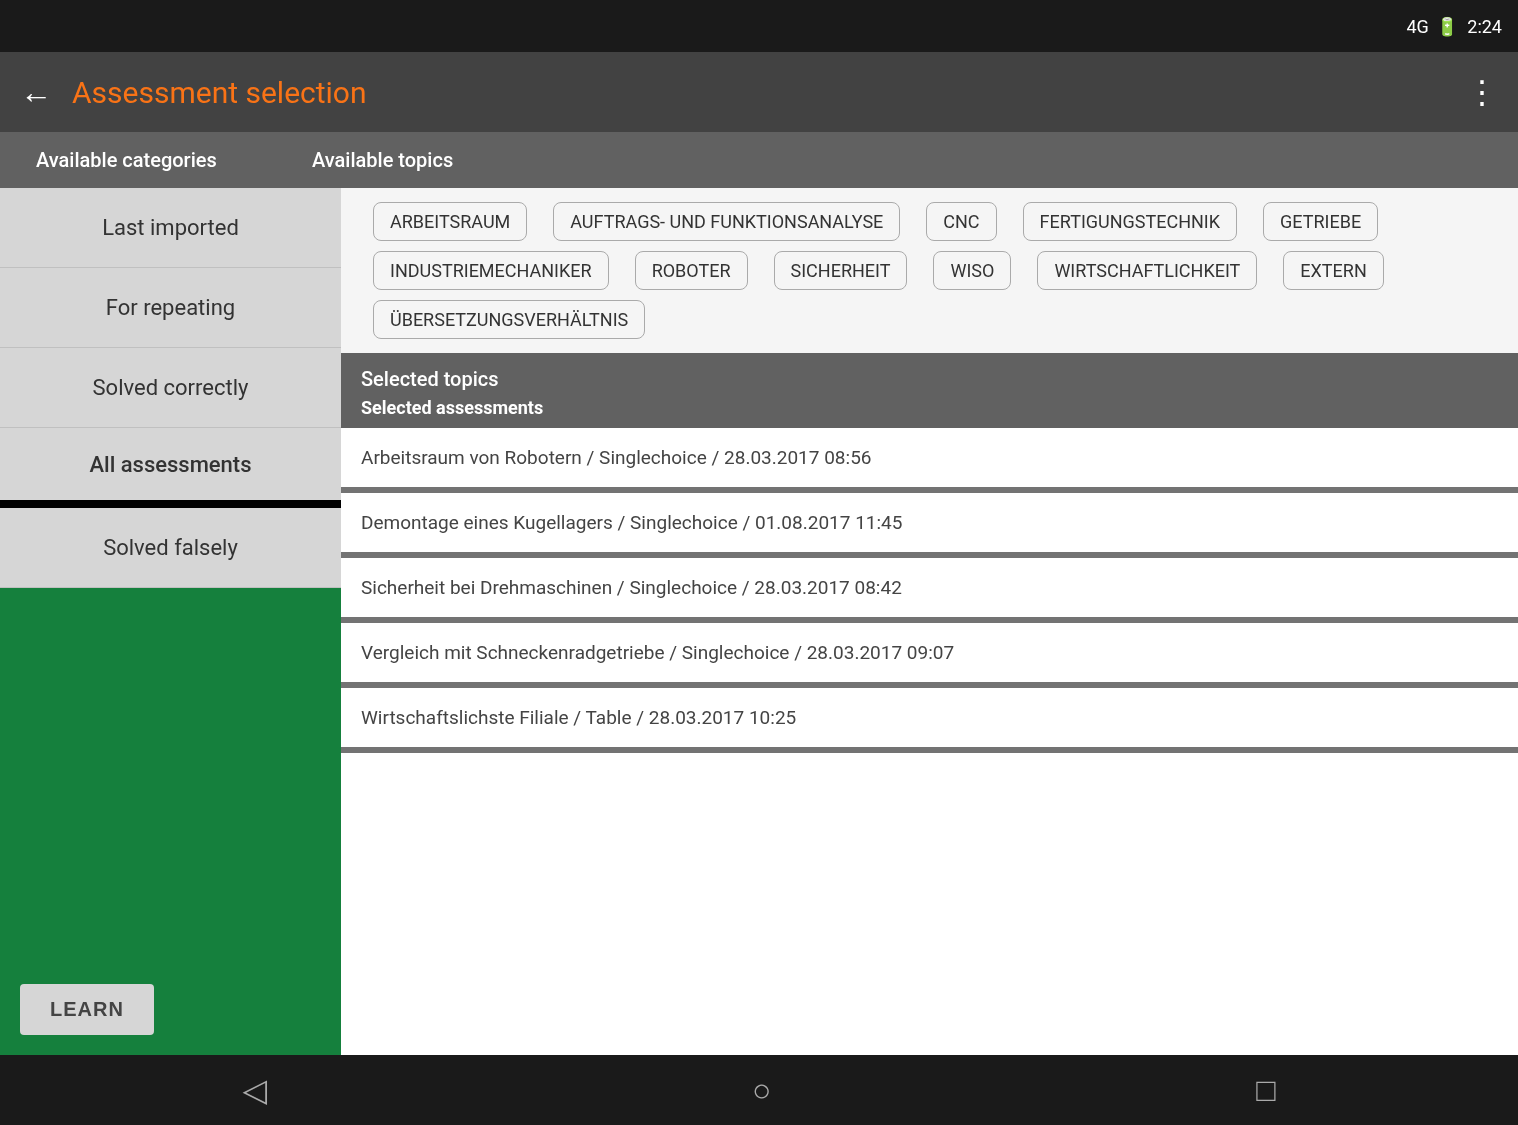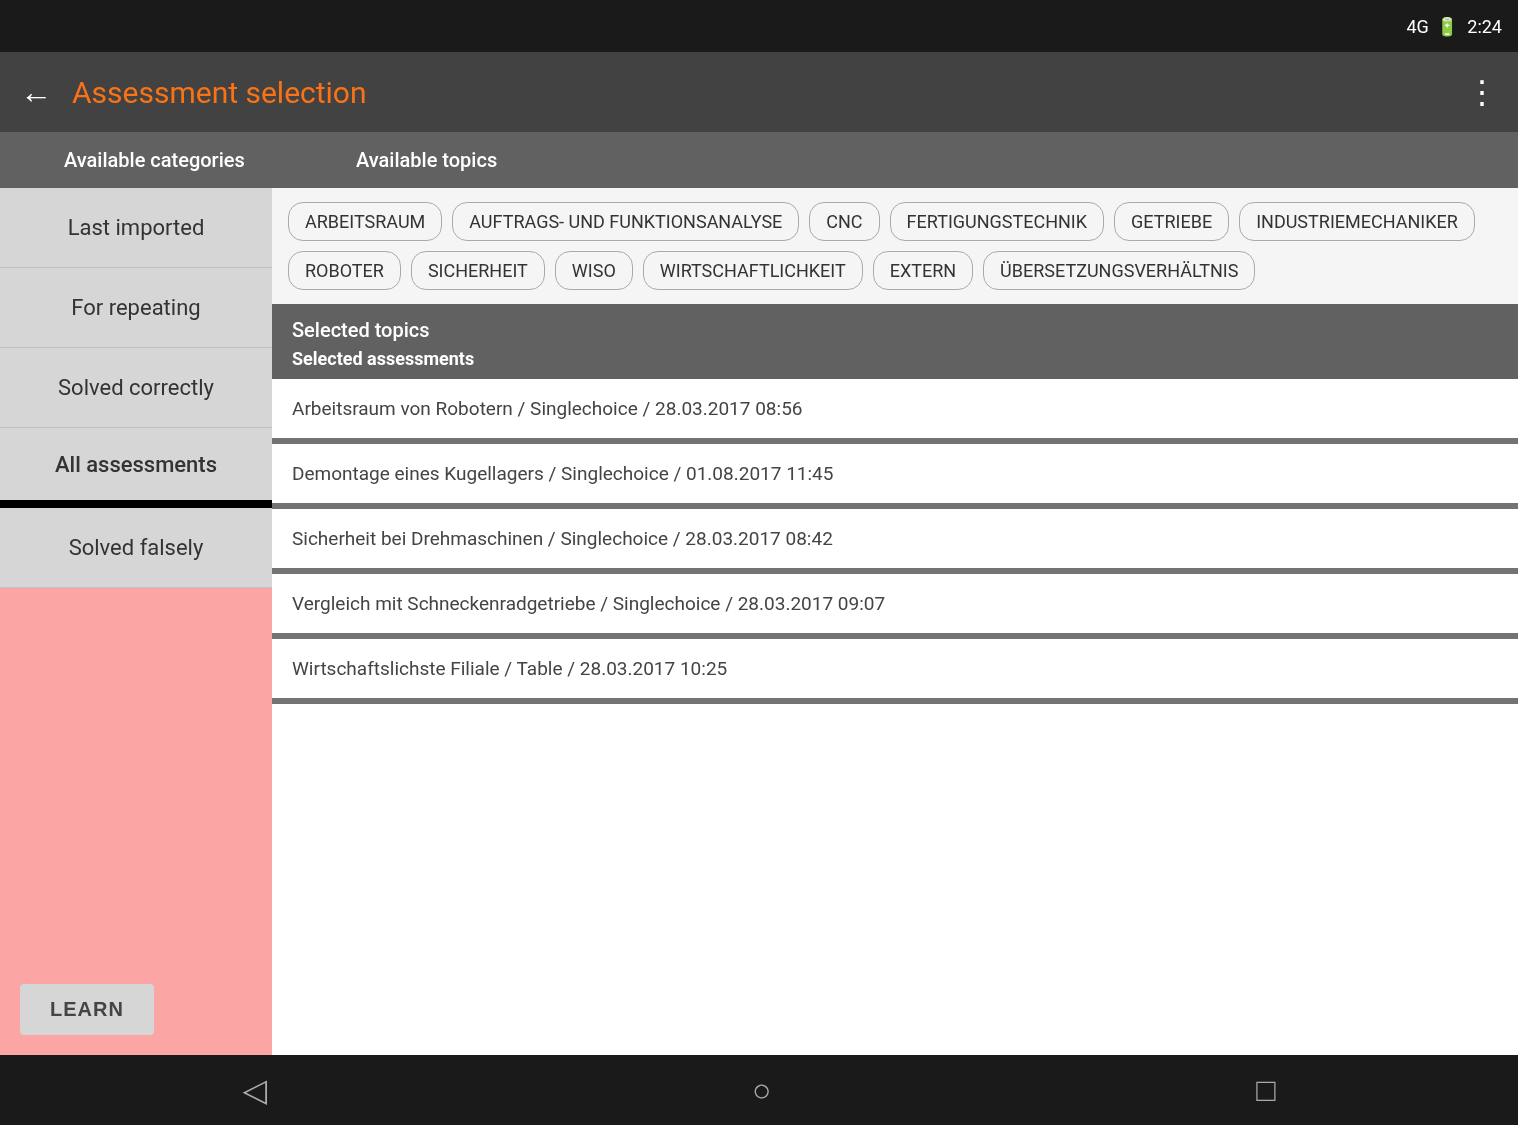--- a/index.html
+++ b/index.html
@@ -64,45 +64,44 @@
     
     .column-headers {
       background: #616161;
       height: 56px;
       display: flex;
       align-items: center;
       flex-shrink: 0;
     }
     .col-header-left {
       width: 292px;
+      padding-left: 36px;
+      color: white;
+      font-size: 20px;
+      font-weight: 500;
+    }
+    .col-header-right {
+      flex: 1;
       padding-left: 20px;
       color: white;
       font-size: 20px;
       font-weight: 500;
-      margin-left: 44px;
-    }
-    .col-header-right {
-      flex: 1;
-      padding-left: 20px;
-      color: white;
-      font-size: 20px;
-      font-weight: 500;
     }
 
     
     .main-content {
       display: flex;
       flex: 1;
       overflow: hidden;
     }
 
     
     .sidebar {
-      width: 272px;
-      background: #fca5a5;
+      width: 341px;
+      background: #15803d;
       flex-shrink: 0;
       display: flex;
       flex-direction: column;
     }
     .sidebar-item {
       height: 80px;
       display: flex;
       align-items: center;
       justify-content: center;
       background: #d6d6d6;
@@ -128,27 +127,28 @@
     
     .topic-chips {
       padding: 14px 16px;
       display: flex;
       flex-wrap: wrap;
       gap: 10px;
       background: #f5f5f5;
     }
     .chip {
       border: 1px solid #aaa;
-      border-radius: 15px;
+      border-radius: 8px;
       padding: 8px 16px;
       font-size: 18px;
       color: #333;
       background: #f5f5f5;
       cursor: pointer;
       white-space: nowrap;
+      margin-left: 16px;
     }
 
     
     .selected-section {
       background: #616161;
       padding: 14px 12px 10px 20px;
       flex-shrink: 0;
     }
     .selected-section-title {
       color: white;

